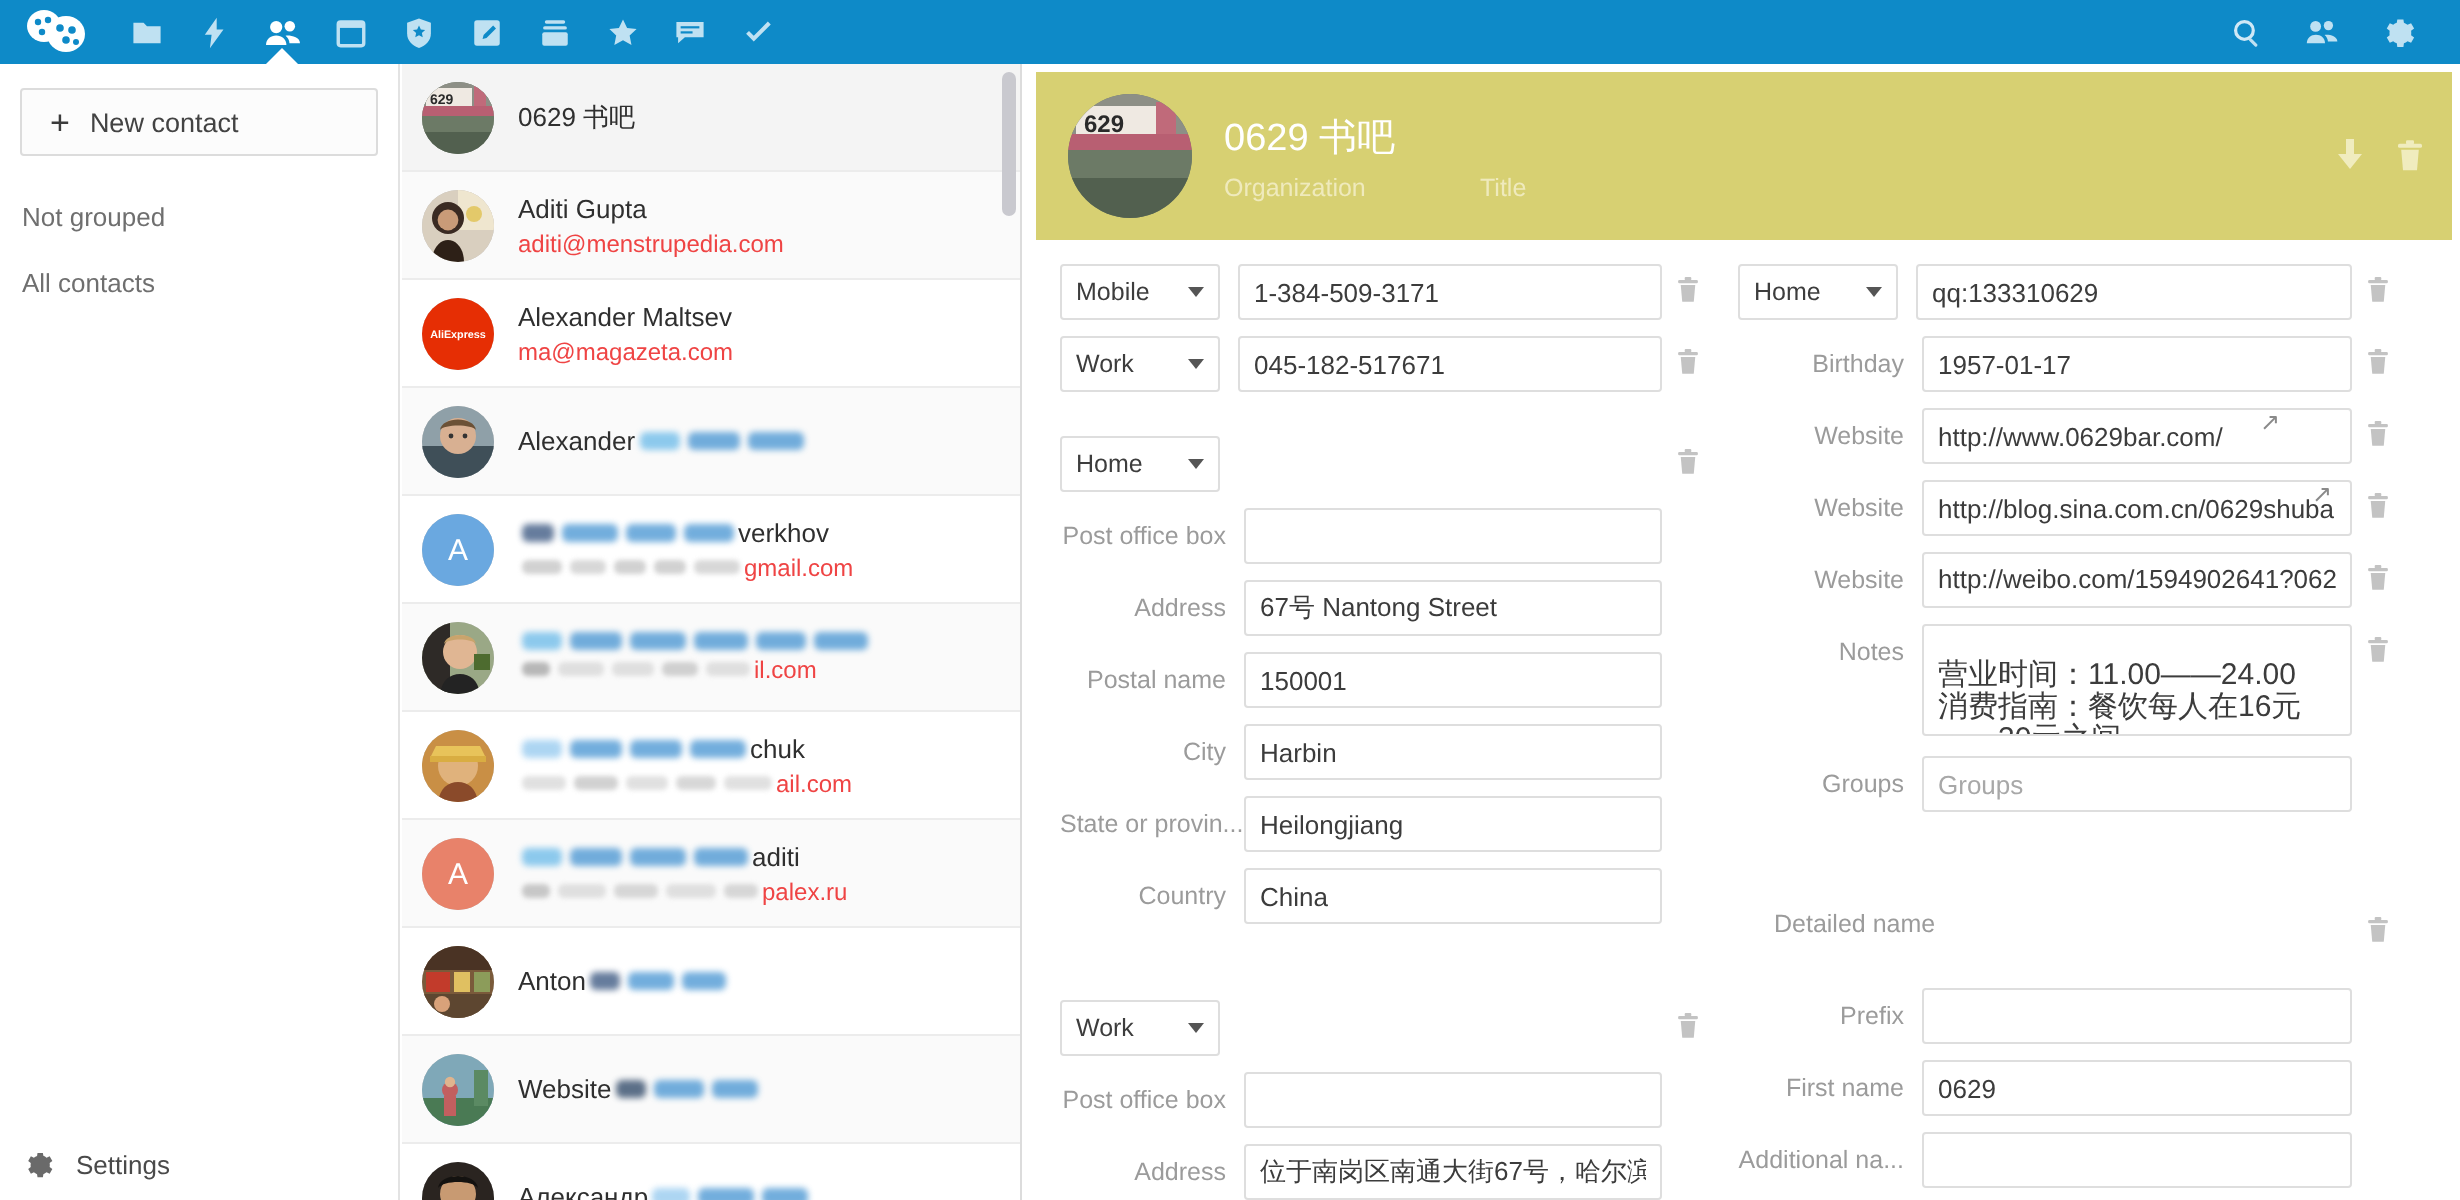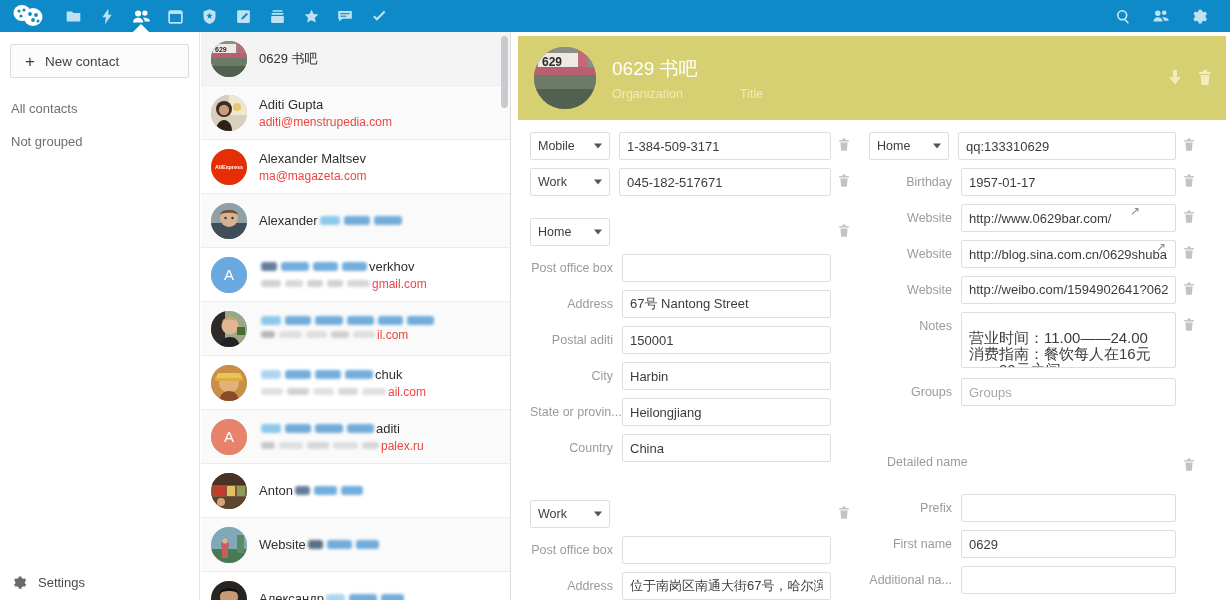--- a/index.html
+++ b/index.html
@@ -358,24 +358,24 @@
   </div>
 </div>
 
 <div id="sidebar">
   <div id="new-contact-btn">
     <span class="plus">+</span>
     <span>New contact</span>
   </div>
   <div id="side-links">
     <div class="side-link">
+      <span>Not grouped</span>
+    </div>
+    <div class="side-link">
       <span>All contacts</span>
-    </div>
-    <div class="side-link">
-      <span>Not grouped</span>
     </div>
   </div>
   <div id="settings-row">
     <svg width="15" height="15" viewBox="0 0 20 20">
       <path d="M10 6.6a3.4 3.4 0 100 6.8 3.4 3.4 0 000-6.8zm7.2 3.4c0-.5 0-.9-.1-1.3l1.8-1.4-1.8-3.1-2.1.9c-.6-.5-1.3-.9-2.1-1.2L12.6 2H9l-.3 2c-.8.2-1.5.6-2.1 1.1l-2-.9L2.8 7.3l1.7 1.4c0 .4-.1.8-.1 1.3s0 .9.1 1.3l-1.7 1.4 1.8 3.1 2-.9c.6.5 1.3.9 2.1 1.2l.3 2.1h3.6l.3-2.1c.8-.3 1.5-.7 2.1-1.2l2.1.9 1.8-3.1-1.8-1.4c.1-.4.1-.8.1-1.3z"></path>
     </svg>
     <span>Settings</span>
   </div>
 </div>
 
@@ -707,21 +707,21 @@
         <div class="flabel">Post office box</div>
         <input class="finput" value="" style="">
         <div class="trash blank"></div>
       </div>
       <div class="frow">
         <div class="flabel">Address</div>
         <input class="finput" value="67号 Nantong Street" style="">
         <div class="trash blank"></div>
       </div>
       <div class="frow">
-        <div class="flabel">Postal aditi</div>
+        <div class="flabel">Postal name</div>
         <input class="finput" value="150001" style="">
         <div class="trash blank"></div>
       </div>
       <div class="frow">
         <div class="flabel">City</div>
         <input class="finput" value="Harbin" style="">
         <div class="trash blank"></div>
       </div>
       <div class="frow">
         <div class="flabel">State or provin...</div>

